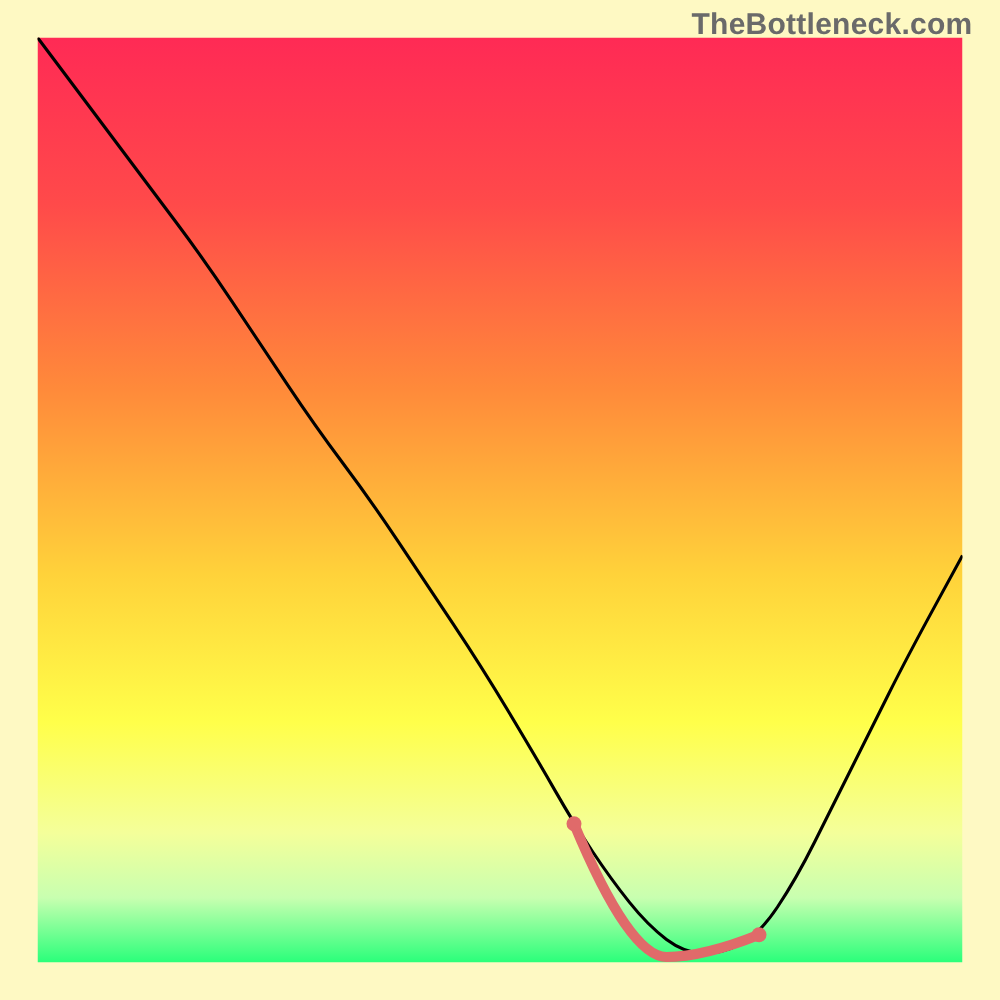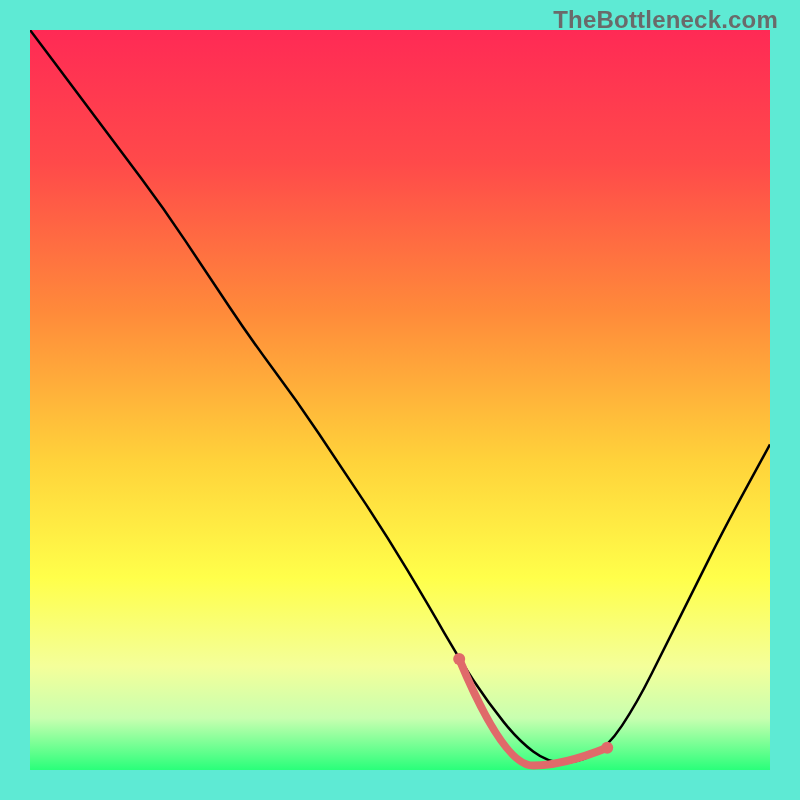--- a/index.html
+++ b/index.html
@@ -10,21 +10,21 @@
     height: 800px;
     overflow: hidden;
     position: relative;
   }
   .frame {
     position: absolute;
     left: 0;
     top: 0;
     width: 800px;
     height: 800px;
-    background: #5eead4;
+    background: #fef9c3;
     text-align: right;
   }
   .plot {
     position: absolute;
     left: 30px;
     top: 30px;
     width: 740px;
     height: 740px;
   }
   .watermark {

